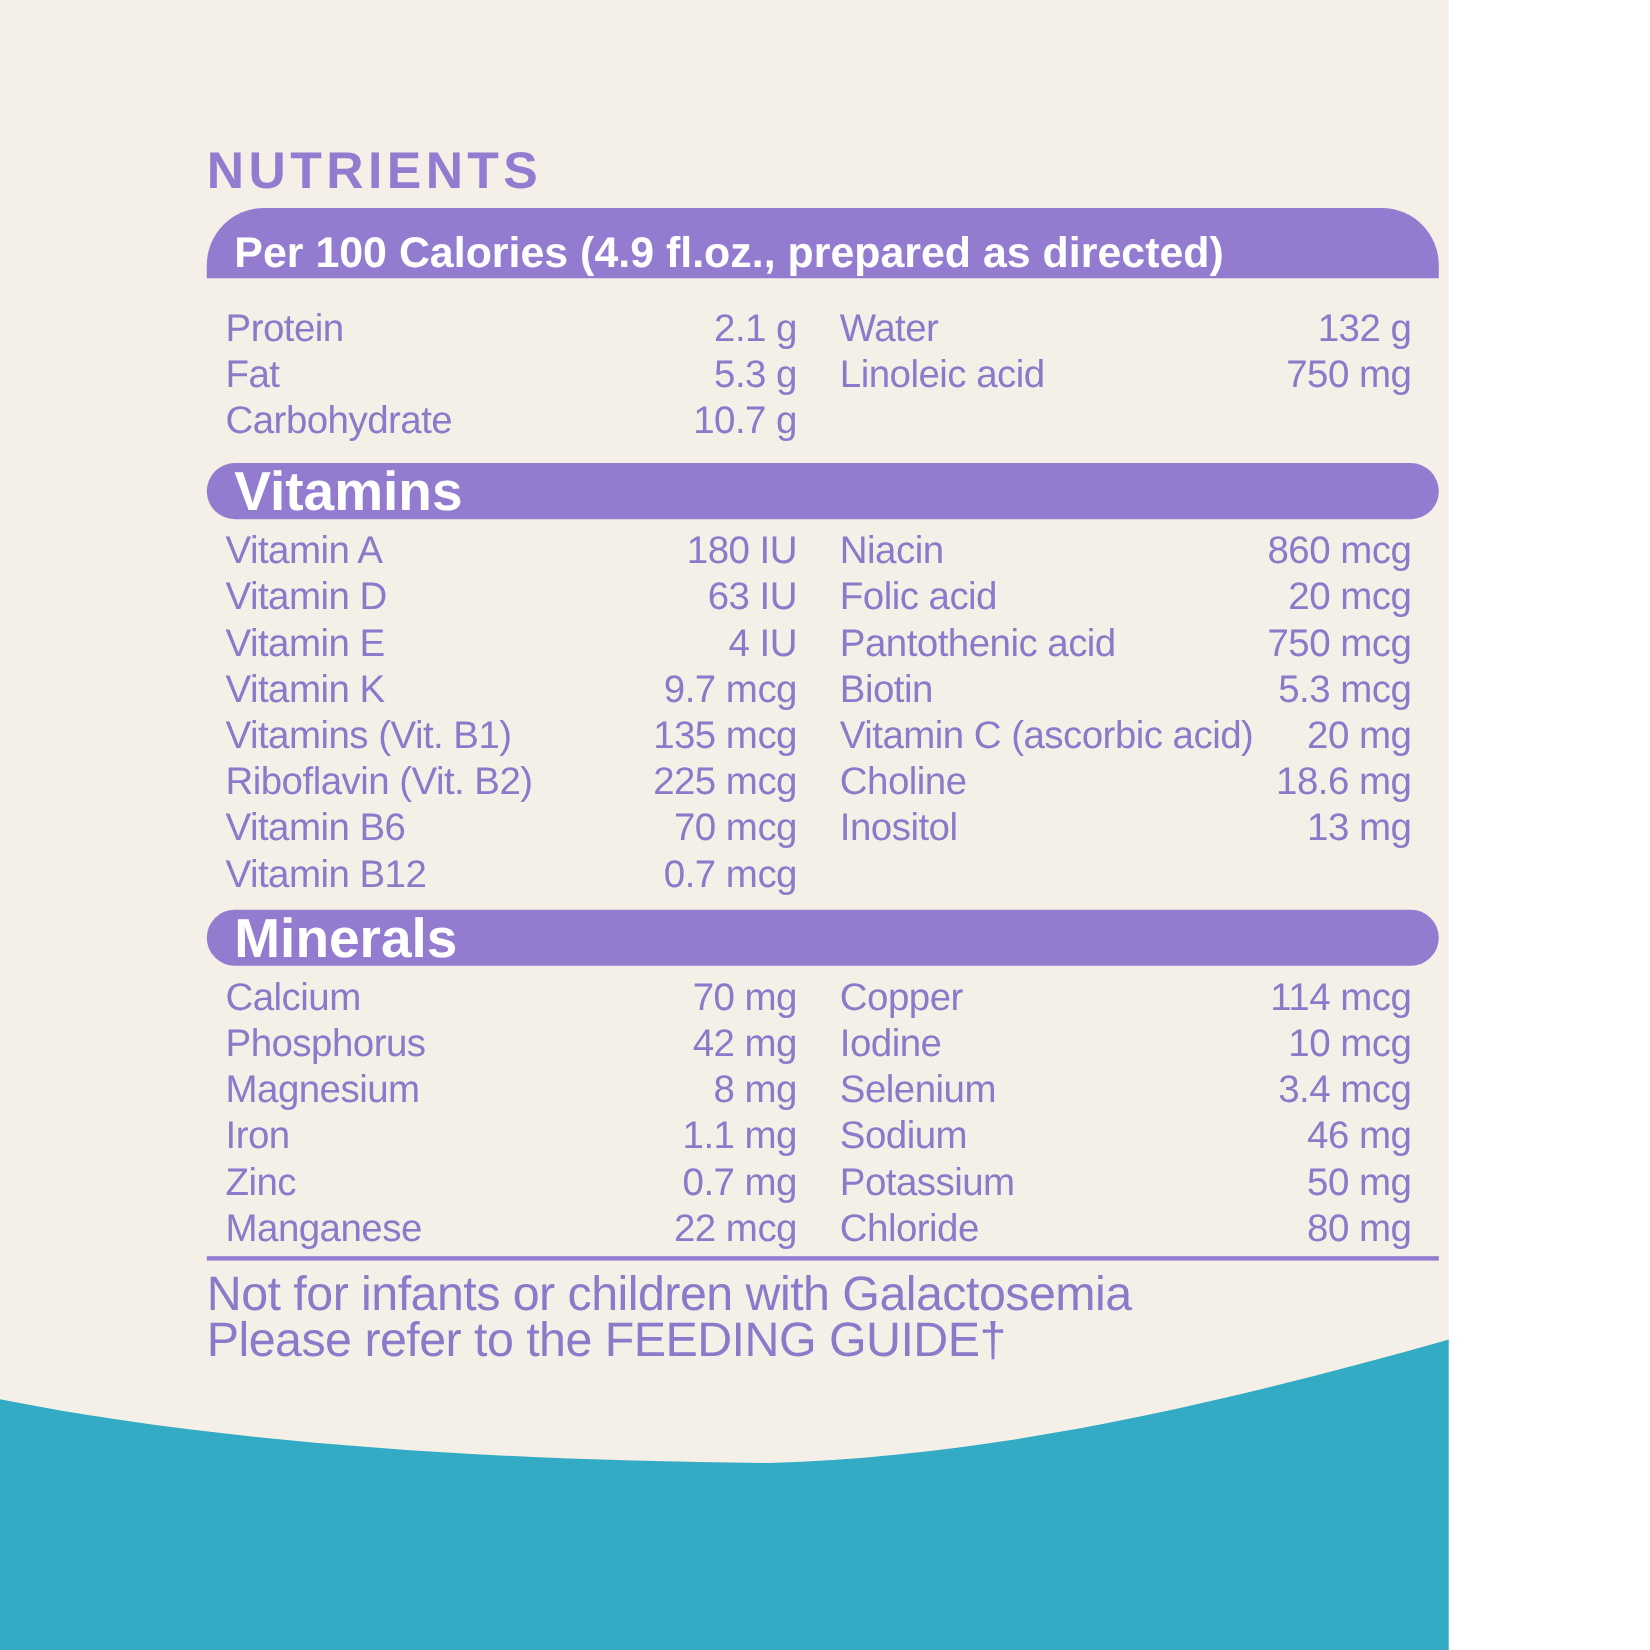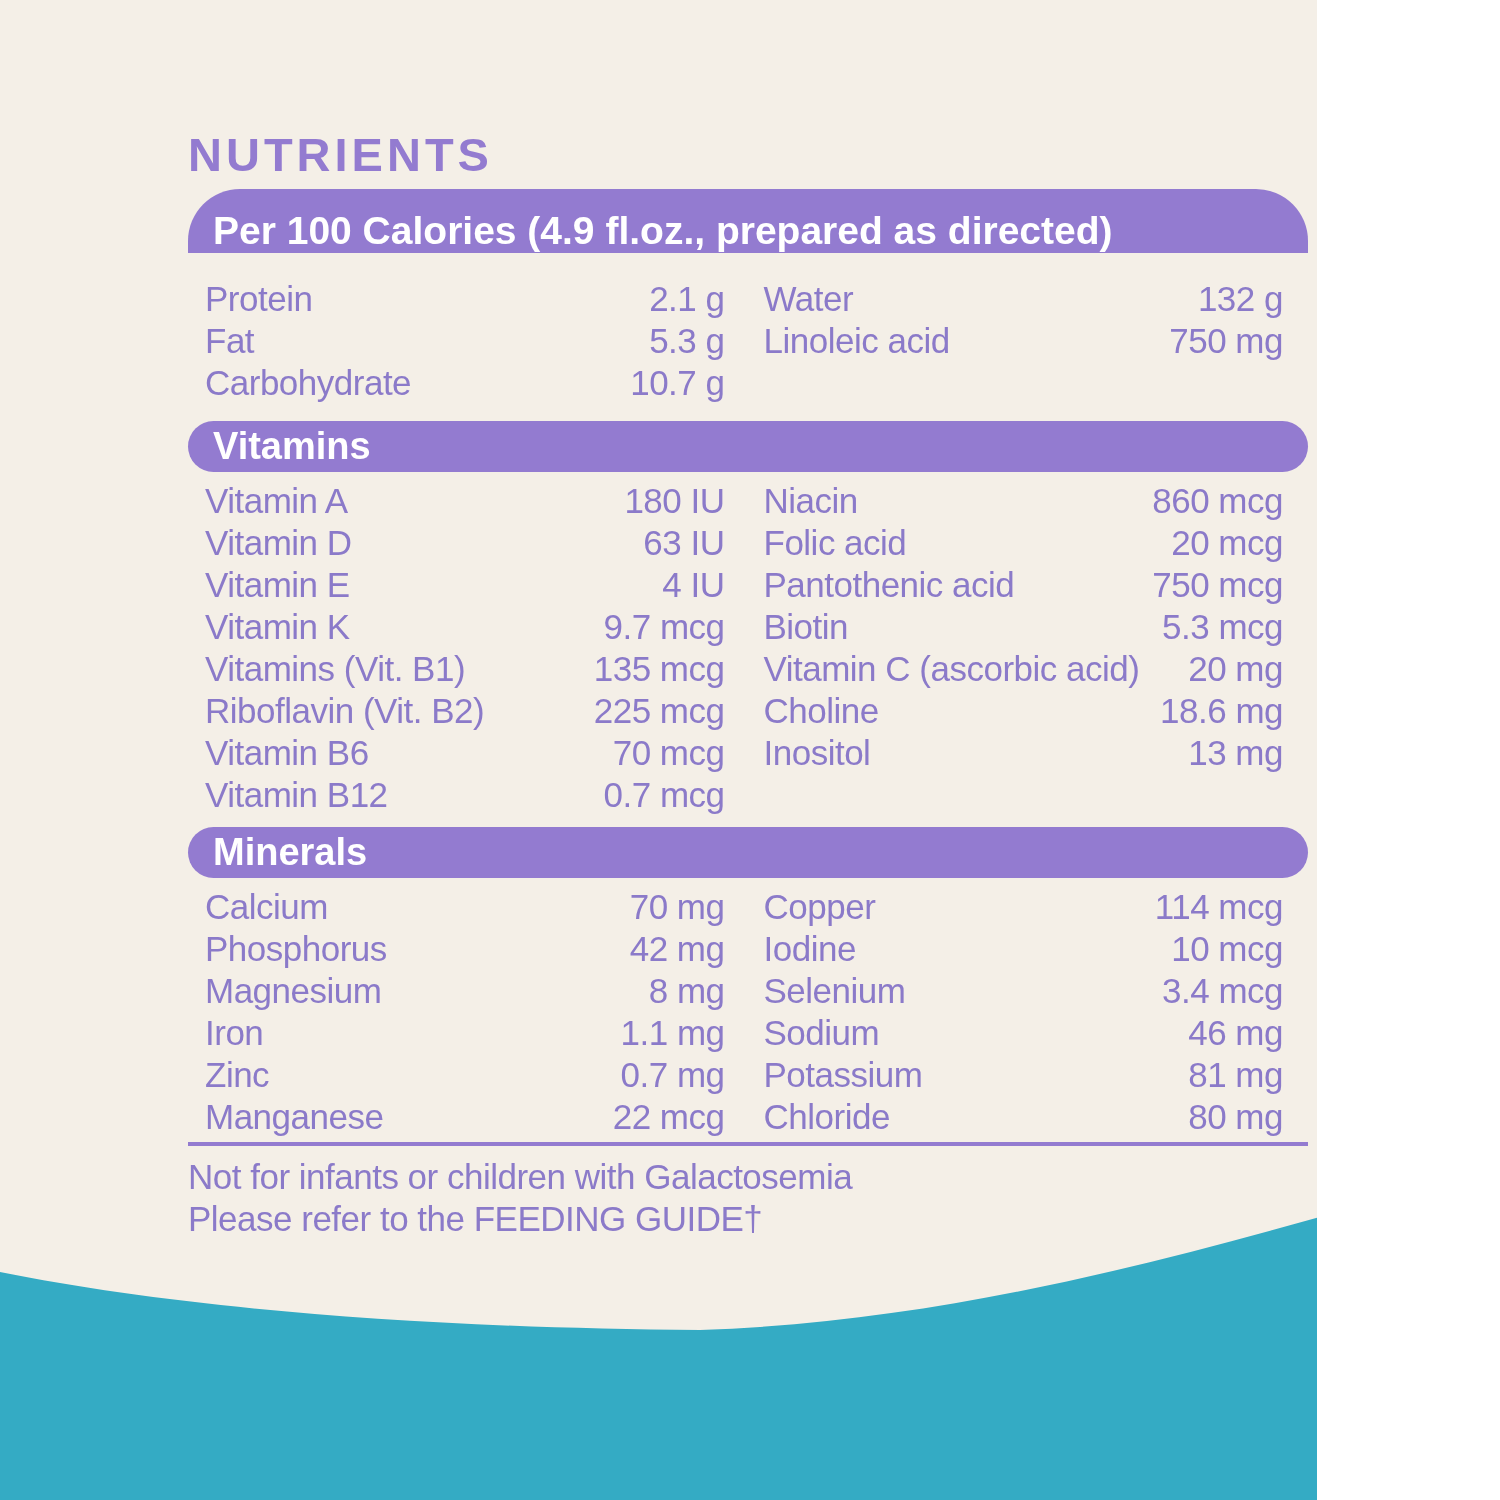--- a/index.html
+++ b/index.html
@@ -21,36 +21,36 @@
   }
   .title{
     font-size:47px;font-weight:bold;letter-spacing:4px;line-height:50px;
     color:var(--banner_purple);margin-bottom:9px;
   }
   .banner{
     background:var(--banner_purple);color:var(--banner_text);
     font-weight:bold;display:flex;align-items:center;padding-left:25px;
   }
   .banner.tab{height:64px;border-radius:52px 52px 0 0;font-size:39px;align-items:flex-end;}
-  .banner.pill{height:51px;border-radius:26px;font-size:38px;margin-top:3px;}
+  .banner.pill{height:51px;border-radius:26px;font-size:50px;margin-top:3px;}
   .sec-body{
     display:grid;grid-template-columns:1fr 1fr;column-gap:39px;
     padding:25px 25px 14px 17px;
   }
   .sec + .sec .sec-body{padding-top:8px;padding-bottom:8px;}
   .sec:last-of-type .sec-body{padding-bottom:0;}
   .col{display:block;}
   .row{
     display:flex;justify-content:space-between;white-space:nowrap;
     font-size:35px;line-height:42px;letter-spacing:-0.5px;
     color:var(--text_purple);
   }
   .rule{height:4px;background:var(--banner_purple);margin-top:4px;}
   .footer{
-    margin-top:10px;font-size:35px;line-height:42px;letter-spacing:-0.5px;
+    margin-top:10px;font-size:44px;line-height:42px;letter-spacing:-0.5px;
     color:var(--text_purple);
   }
   .wave{position:absolute;left:0;bottom:0;width:1500px;height:345px;display:block;}
   .wave path{fill:var(--wave_teal);}
 </style>
 </head>
 <body>
 
 <div class="canvas">
   <div class="content">
@@ -201,21 +201,21 @@
               <div class="row">
                 <span>Selenium</span>
                 <span>3.4 mcg</span>
               </div>
               <div class="row">
                 <span>Sodium</span>
                 <span>46 mg</span>
               </div>
               <div class="row">
                 <span>Potassium</span>
-                <span>81 mg</span>
+                <span>50 mg</span>
               </div>
               <div class="row">
                 <span>Chloride</span>
                 <span>80 mg</span>
               </div>
             </div>
           </div>
         </section>
       </div>
     <div class="rule"></div>

